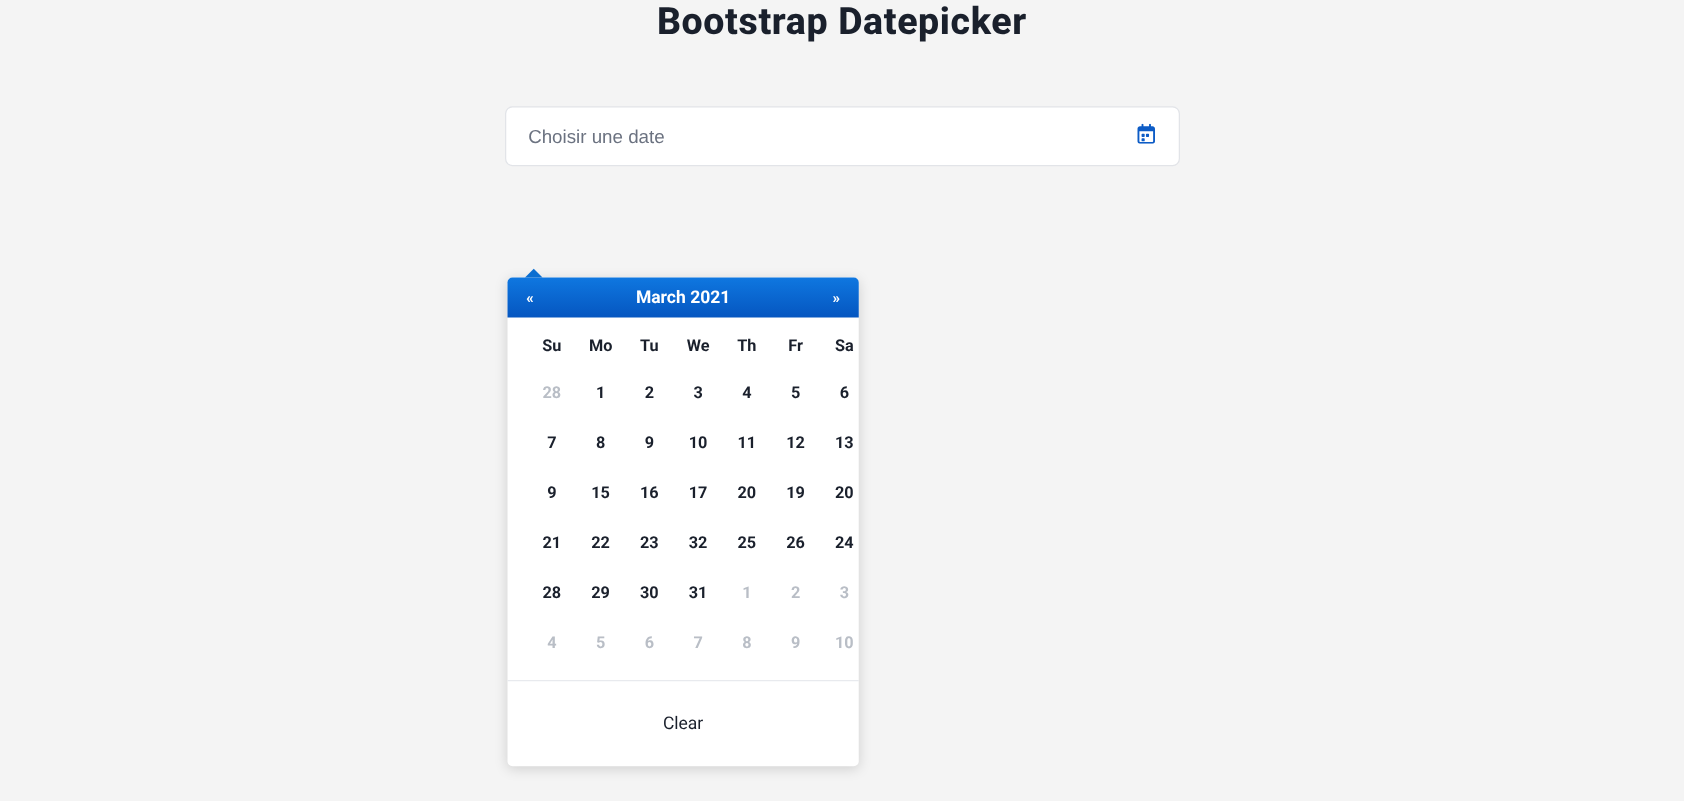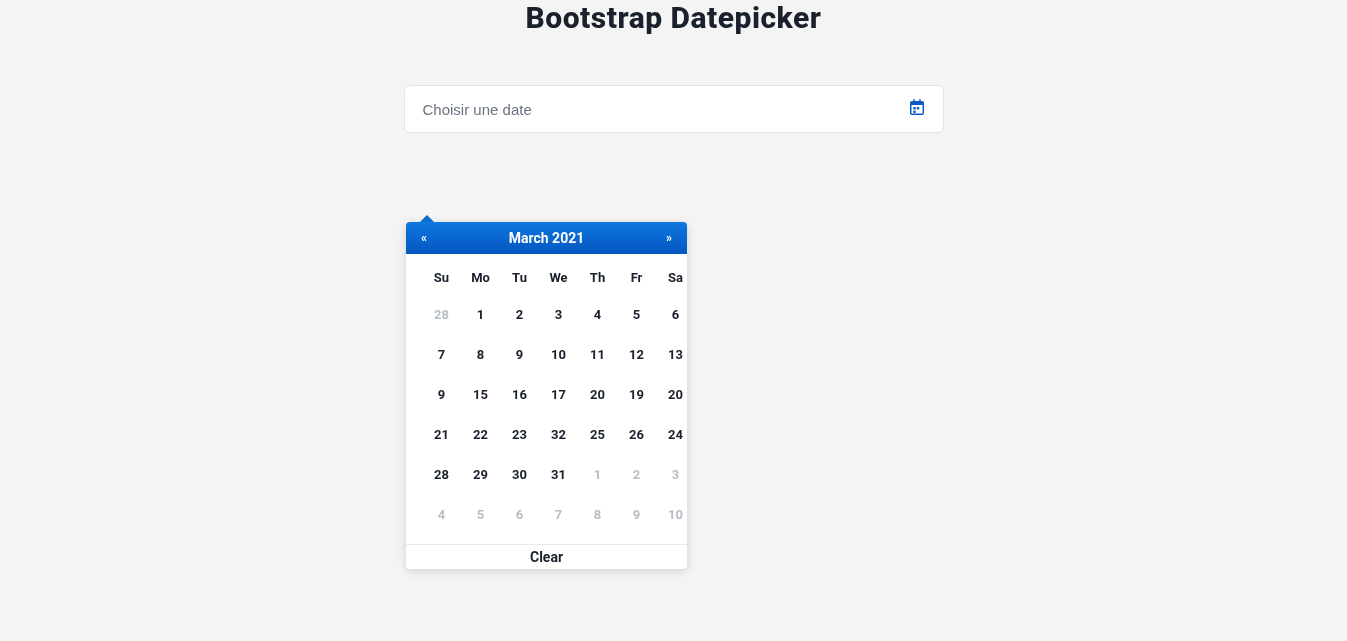--- a/index.html
+++ b/index.html
@@ -113,23 +113,23 @@
       color: #1a202c;
       cursor: pointer;
       border-radius: 4px;
     }
     table.cal td.other {
       color: #b9bec6;
     }
     .dp-footer {
       border-top: 1px solid #e8eaee;
       text-align: center;
-      font-weight: 700;
+      font-weight: 400;
       font-size: 14px;
-      padding: 4px 0;
+      padding: 26px 0;
       cursor: pointer;
       color: #1a202c;
     }
   </style>
 </head>
 <body>
 
 <div class="container">
   <h1 class="title">Bootstrap Datepicker</h1>
 

